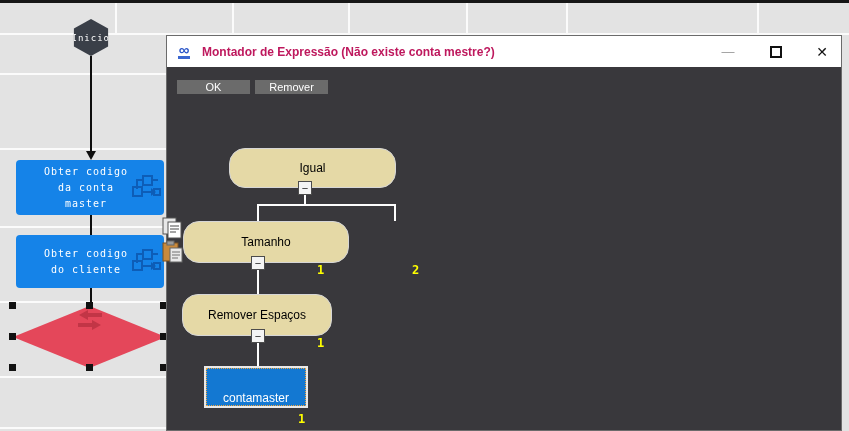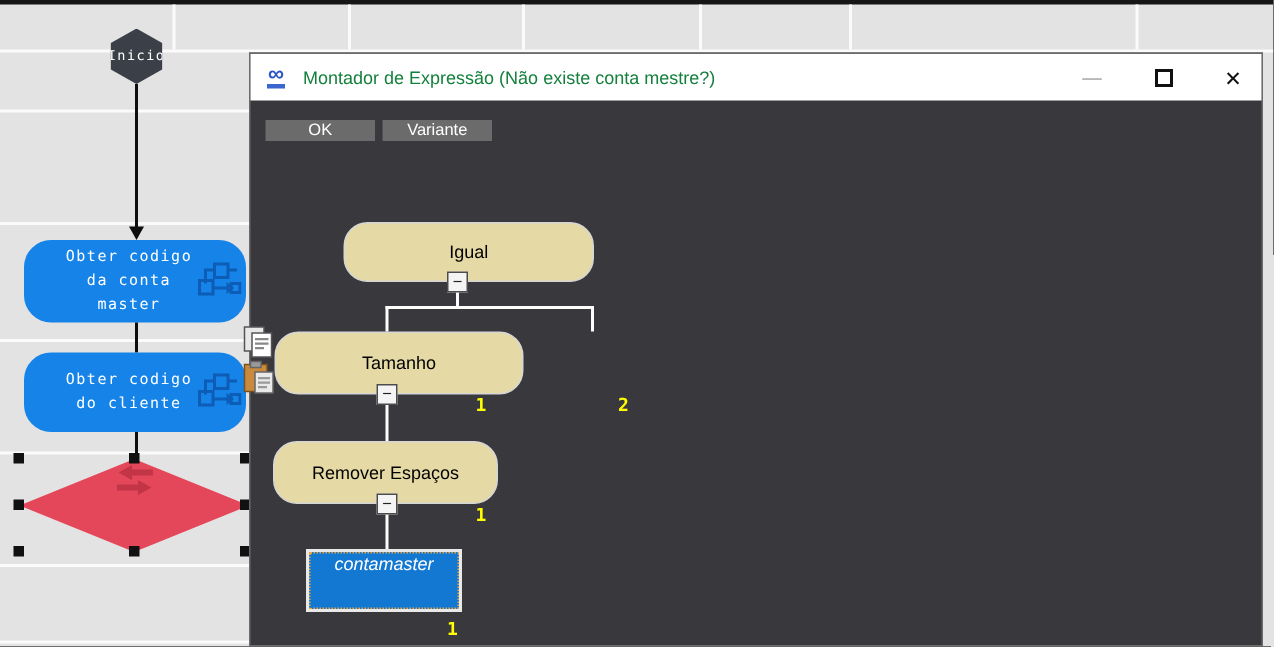--- a/index.html
+++ b/index.html
@@ -9,65 +9,65 @@
 
   
   .topstrip{ position:absolute; left:0; top:0; width:849px; height:3px; background:#161616; }
   .vline{ position:absolute; top:3px; height:30px; width:2px; background:#fbfbfb; }
   .hline{ position:absolute; height:2px; background:#fbfbfb; }
 
   
   .flow-label{ font-family:"DejaVu Sans Mono", monospace; color:#fff; }
   .hexagon{ position:absolute; left:72px; top:19px; width:38px; height:37px; background:#3a3f48;
             clip-path:polygon(50% 0,95% 26%,95% 74%,50% 100%,5% 74%,5% 26%);
-            display:flex; align-items:center; justify-content:center; z-index:1; }
+            display:flex; align-items:center; justify-content:flex-end; z-index:1; }
   .hexagon span{ font-size:9px; letter-spacing:1px; }
   .conn-black{ position:absolute; width:2px; background:#0e0e0e; z-index:1; }
   .arrow-down{ position:absolute; width:0; height:0; border-left:5px solid transparent;
                border-right:5px solid transparent; border-top:9px solid #0e0e0e; z-index:1; }
-  .proc{ position:absolute; left:16px; width:148px; background:#1583e8; border-radius:18px;
+  .proc{ position:absolute; left:16px; width:148px; background:#1583e8; border-radius:4px;
          display:flex; align-items:center; justify-content:center; text-align:center;
          font-size:10px; letter-spacing:1px; line-height:1.6; padding:2px 26px 2px 18px; z-index:1; }
   .proc .flow-icon{ position:absolute; right:3px; top:50%; transform:translateY(-50%); opacity:.95; }
   .diamond{ position:absolute; left:13px; top:306px; width:153px; height:62px; background:#e4475a;
             clip-path:polygon(50% 0,100% 50%,50% 100%,0 50%);
             display:flex; align-items:flex-end; justify-content:center; z-index:1; }
   .diamond .dtext{ font-size:9.5px; letter-spacing:.5px; line-height:1.5; text-align:center; padding-bottom:7px; width:120px;}
   .diamond .swap{ position:absolute; top:4px; left:50%; transform:translateX(-50%); }
   .handle{ position:absolute; width:7px; height:7px; background:#111; z-index:2; }
 
   
   .edge-icon{ position:absolute; z-index:9; }
 
   
   .dialog{ position:absolute; left:166px; top:35px; width:676px; height:396px;
            background:#39383c; border:1px solid #6b6b6b; z-index:5; }
   .titlebar{ position:relative; height:31px; background:#ffffff; display:flex; align-items:center; padding-left:8px; }
   .logo{ width:18px; height:18px; display:flex; flex-direction:column; align-items:center; justify-content:center; }
   .logo .inf{ color:#2a55c8; font-weight:bold; font-size:15px; line-height:11px; }
   .logo .bar{ width:12px; height:3px; background:#3a66d0; margin-top:1px; }
-  .title-text{ margin-left:9px; font-size:12px; color:#15803d; }
+  .title-text{ margin-left:9px; font-size:12px; color:#be185d;font-weight:bold; }
   .winbtn{ position:absolute; top:0; height:31px; width:34px; display:flex; align-items:center; justify-content:center; }
   .btn-min{ right:96px; } .btn-max{ right:48px; } .btn-close{ right:2px; }
   .min-glyph{ color:#9a9a9a; font-size:13px; }
   .max-box{ width:12px; height:12px; border:2px solid #111; }
   .close-glyph{ color:#111; font-size:14px; }
 
   .cmdbtn{ position:absolute; width:73px; height:14px; background:#6b6b6b; color:#fff;
            font-size:11px; display:flex; align-items:center; justify-content:center;
            font-family:"Liberation Sans", sans-serif; border:none; }
 
   
   .tnode{ position:absolute; display:flex; align-items:center; justify-content:center;
           font-size:12px; color:#000; }
   .tan{ background:#e5d9a6; border:1px solid #d6d6d6; border-radius:16px; }
   .gray{ background:#c9c9cb; border:1px solid #e6e6e6; border-radius:11px; }
   .field-outer{ position:absolute; background:#1378d2; border:2px solid #e9e9e9; }
   .field-inner{ width:100%; height:100%; border:1px dotted #f2a63c; display:flex;
-                align-items:flex-start; justify-content:center; color:#fff; font-size:12px;font-style:italic; }
+                align-items:flex-end; justify-content:center; color:#fff; font-size:12px; }
   .collapse{ position:absolute; width:14px; height:14px; background:#f4f4f4; border:1px solid #4c4c4c;
              color:#222; font-size:11px; line-height:11px; display:flex; align-items:center;
              justify-content:center; z-index:7; }
   .wire{ position:absolute; background:#fdfdfd; z-index:6; }
   .argnum{ position:absolute; color:#ffff00; font-family:"DejaVu Sans Mono", monospace;
            font-weight:bold; font-size:12px; z-index:7; }
 </style>
 </head>
 <body>
 
@@ -165,21 +165,21 @@
       </div>
       <div class="winbtn btn-max">
         <span class="max-box"></span>
       </div>
       <div class="winbtn btn-close">
         <span class="close-glyph">✕</span>
       </div>
     </div>
 
     <button class="cmdbtn" style="left:10px; top:44px;">OK</button>
-    <button class="cmdbtn" style="left:88px; top:44px;">Variante</button>
+    <button class="cmdbtn" style="left:88px; top:44px;">Remover</button>
 
     <div class="wire" style="left:137px; top:158px; width:2px; height:12px;"></div>
     <div class="wire" style="left:90px;  top:168px; width:139px; height:2px;"></div>
     <div class="wire" style="left:90px;  top:168px; width:2px; height:17px;"></div>
     <div class="wire" style="left:227px; top:168px; width:2px; height:17px;"></div>
     <div class="wire" style="left:90px;  top:231px; width:2px; height:27px;"></div>
     <div class="wire" style="left:90px;  top:306px; width:2px; height:24px;"></div>
 
     <div class="tnode tan" style="left:62px; top:112px; width:167px; height:40px;">
       <span>Igual</span>

